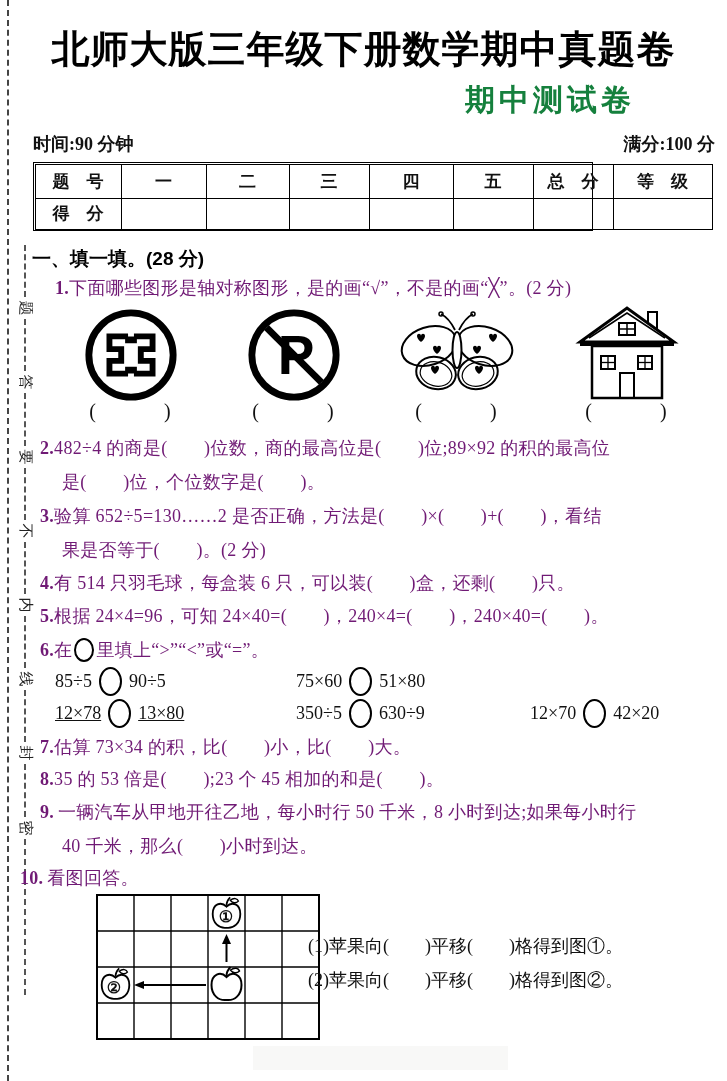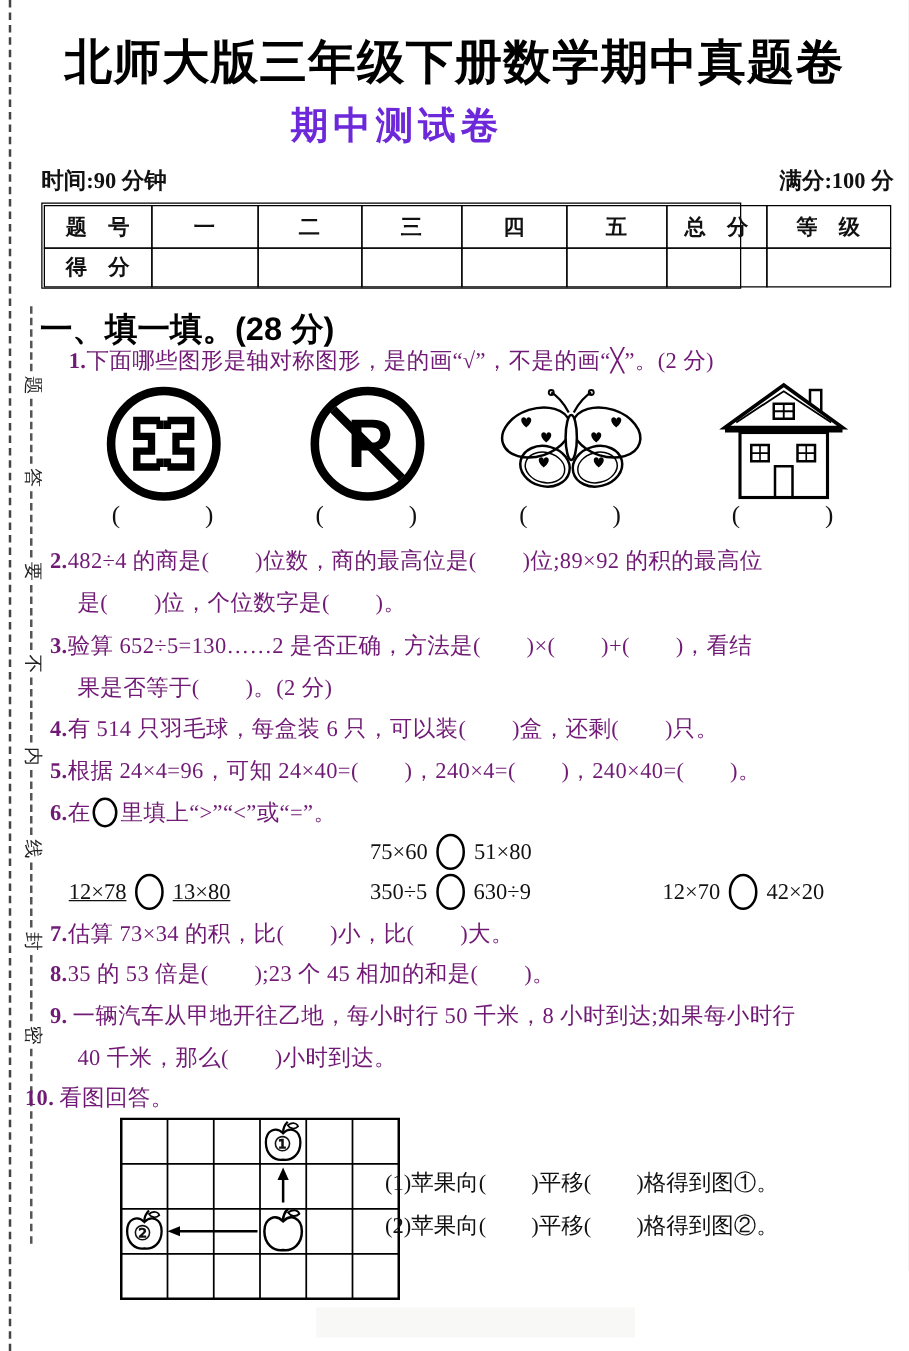--- a/index.html
+++ b/index.html
@@ -6,36 +6,36 @@
   #page{position:relative;width:727px;height:1081px;background:#ffffff;overflow:hidden;
         font-family:"Liberation Serif","DejaVu Serif",serif;color:#111;}
   
   .rail-outer{position:absolute;left:7px;top:0;height:1081px;width:0;border-left:2px dashed #444;}
   .seal-col{position:absolute;left:14px;top:245px;height:750px;width:22px;display:flex;flex-direction:column;align-items:center;}
   .seal-dash{flex:1;width:0;border-left:2px dashed #555;}
   .seal-char{font-size:15px;line-height:18px;transform:rotate(90deg);color:#222;padding:2px 0;}
   
   .title{position:absolute;left:0;top:24px;width:727px;text-align:center;font-family:"Liberation Sans","DejaVu Sans",sans-serif;
          font-weight:900;font-size:38px;letter-spacing:1px;color:#000;}
-  .subtitle{position:absolute;left:0;top:80px;width:635px;text-align:center;font-family:"Liberation Sans","DejaVu Sans",sans-serif;
-            font-weight:900;font-size:30px;letter-spacing:4px;color:#6d28d9;}
+  .subtitle{position:absolute;left:0;top:80px;width:635px;text-align:right;font-family:"Liberation Sans","DejaVu Sans",sans-serif;
+            font-weight:900;font-size:30px;letter-spacing:4px;color:#15803d;}
   .meta-time{position:absolute;left:33px;top:132px;font-size:18px;font-weight:bold;}
   .meta-score{position:absolute;right:12px;top:132px;font-size:18px;font-weight:bold;}
   
   .score-wrap{position:absolute;left:33px;top:162px;width:560px;border:1.5px solid #000;padding:1px;box-sizing:border-box;}
   .score-grid{display:grid;grid-template-columns:86px 85px 83px 80px 84px 80px 80px 99px;}
   .score-grid .cell{border:1px solid #000;margin:-0.5px;display:flex;align-items:center;justify-content:center;
                     font-size:17px;font-weight:bold;}
   .score-grid .h{height:33px;}
   .score-grid .b{height:30px;}
   
   .qline{position:absolute;white-space:nowrap;font-size:18px;letter-spacing:0.3px;color:#701a75;}
   .qnum{font-weight:bold;}
   .sec-head{position:absolute;white-space:nowrap;font-family:"Liberation Sans","DejaVu Sans",sans-serif;
-            font-weight:bold;font-size:26px;color:#000;text-align:right;}
+            font-weight:bold;font-size:19px;color:#000;text-align:right;}
   .fig-blank{position:absolute;transform:translateX(-50%);font-size:20px;letter-spacing:2px;}
   
   .ring{display:inline-block;width:19px;height:25px;border:2px solid #000;border-radius:50%;vertical-align:middle;margin:0 7px 3px 7px;}
   .ring-sm{display:inline-block;width:16px;height:20px;border:2px solid #000;border-radius:50%;vertical-align:middle;margin:0 2px 3px 2px;}
   .cmp{position:absolute;white-space:nowrap;font-size:18px;}
   svg{display:block;}
   .fig{position:absolute;}
   .apple-label{position:absolute;transform:translate(-50%,-50%);font-size:16px;font-weight:bold;}
   .sub-line{position:absolute;white-space:nowrap;font-size:18px;}
   .watermark{position:absolute;left:253px;top:1046px;width:255px;height:24px;background:#f8f8f7;}
@@ -174,20 +174,23 @@
     <span class="qnum">4.</span><span>有 514 只羽毛球，每盒装 6 只，可以装(　　)盒，还剩(　　)只。</span>
   </div>
 
   <div class="qline" style="left:40px;top:604px;">
     <span class="qnum">5.</span><span>根据 24×4=96，可知 24×40=(　　)，240×4=(　　)，240×40=(　　)。</span>
   </div>
 
   <div class="qline" style="left:40px;top:638px;">
     <span class="qnum">6.</span><span>在</span><span class="ring-sm"></span><span>里填上“&gt;”“&lt;”或“=”。</span>
   </div>
+  <div class="cmp" style="left:55px;top:667px;">
+    <span>85÷5</span><span class="ring"></span><span>90÷5</span>
+  </div>
   <div class="cmp" style="left:296px;top:667px;">
     <span>75×60</span><span class="ring"></span><span>51×80</span>
   </div>
   <div class="cmp" style="left:55px;top:699px;text-decoration:underline;">
     <span>12×78</span><span class="ring"></span><span>13×80</span>
   </div>
   <div class="cmp" style="left:296px;top:699px;">
     <span>350÷5</span><span class="ring"></span><span>630÷9</span>
   </div>
   <div class="cmp" style="left:530px;top:699px;">

